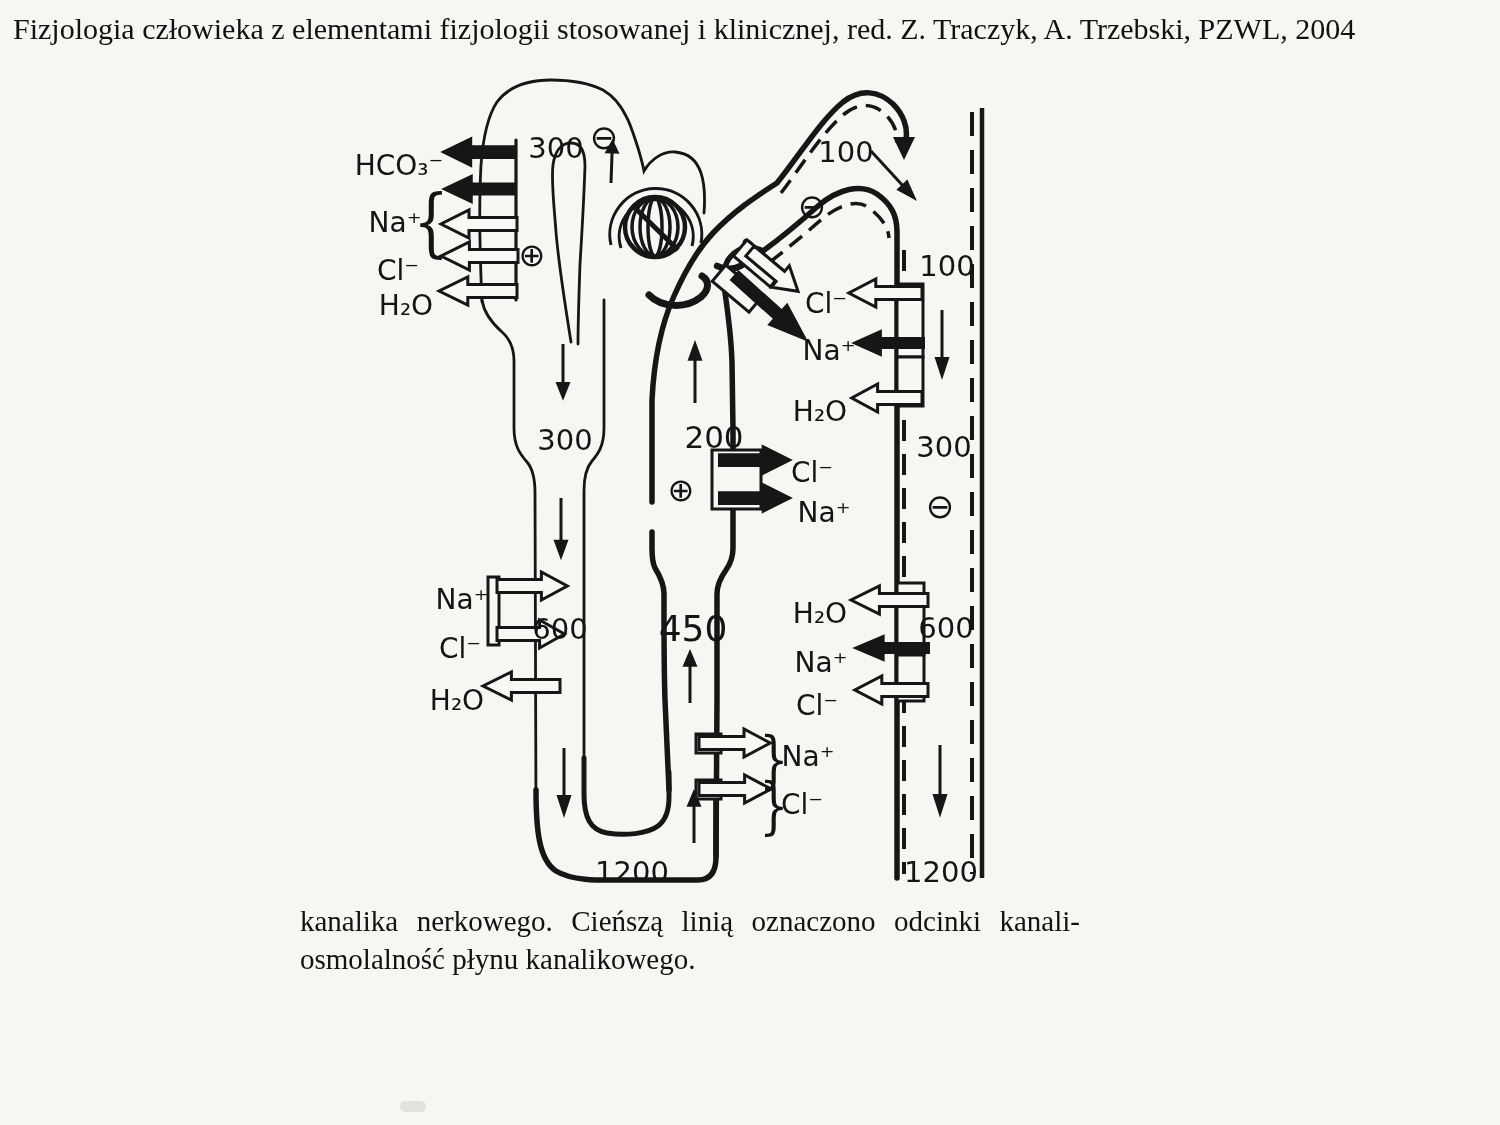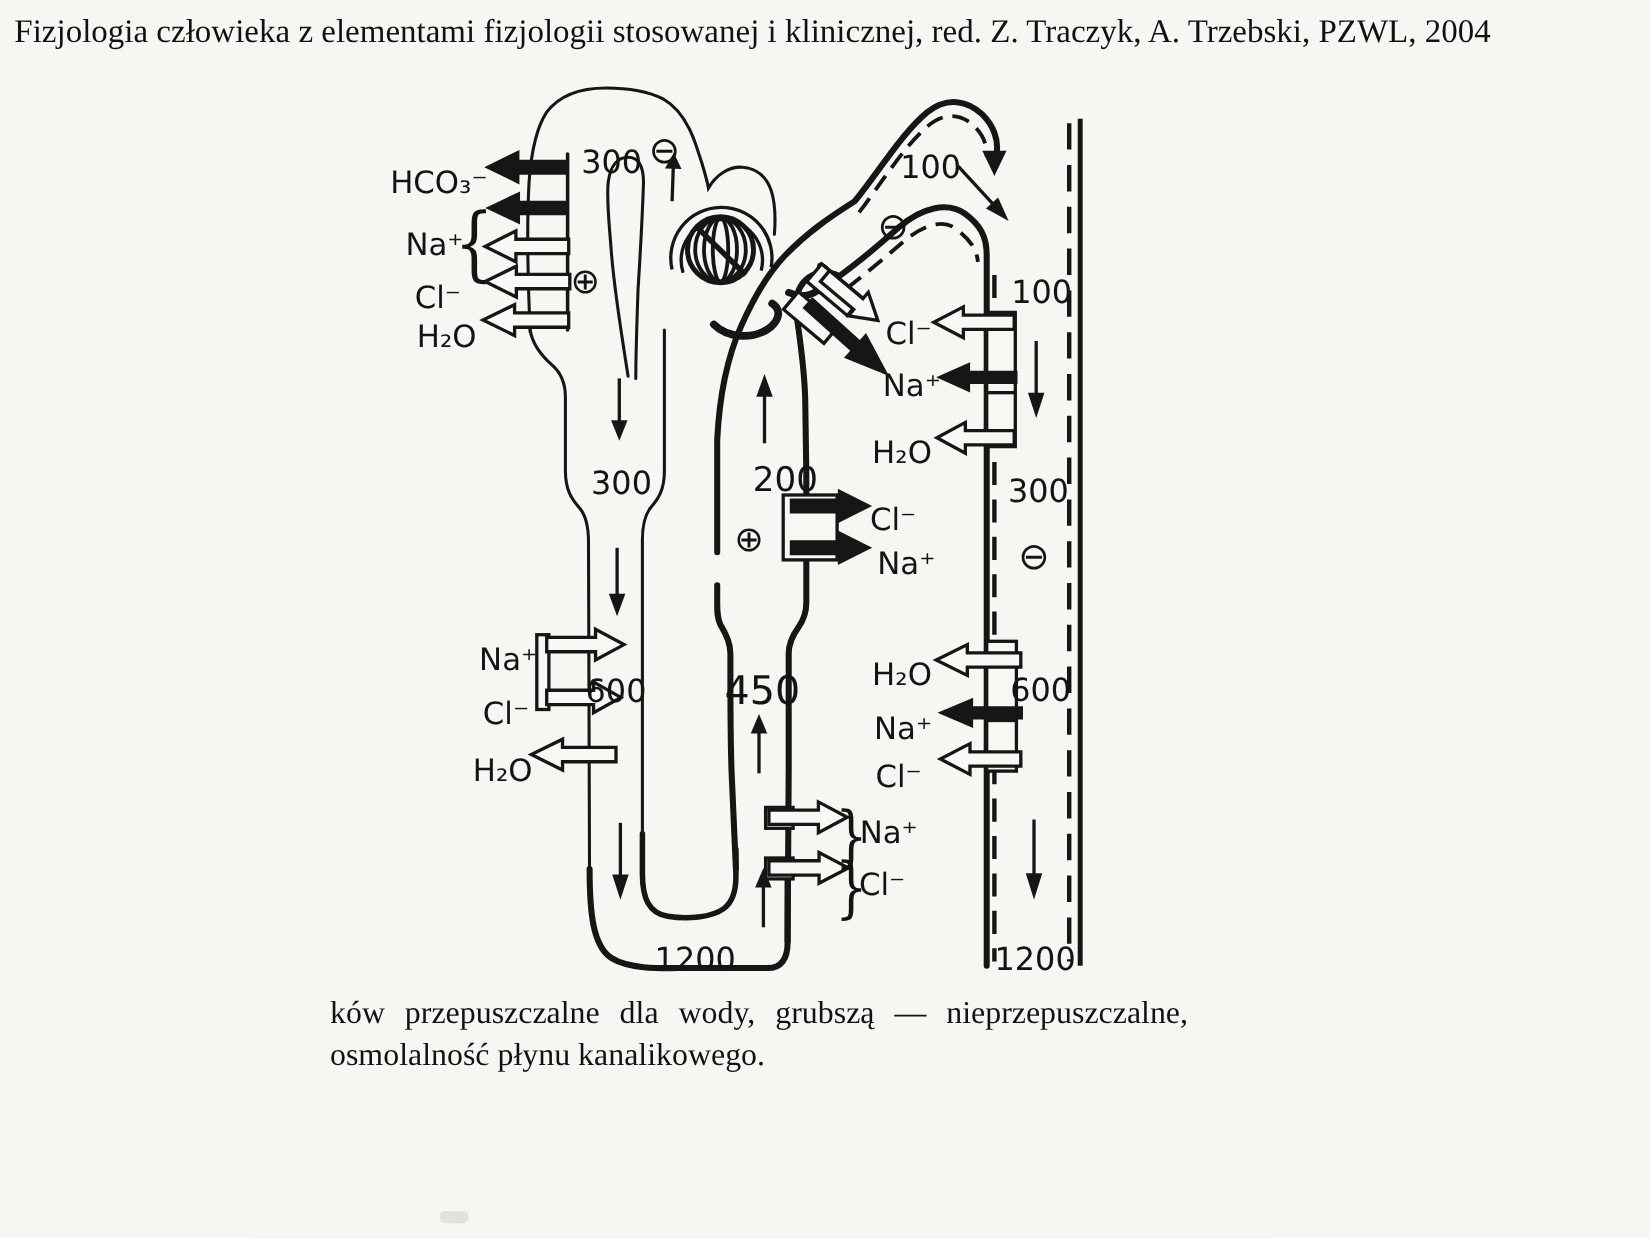--- a/index.html
+++ b/index.html
@@ -185,18 +185,18 @@
       <span class="dlabel" style="left: 944px; top: 431px; font-size: 29px;">300</span>
       <span class="dlabel sign" style="left: 940px; top: 490px; font-size: 34px;">⊖</span>
       <span class="dlabel" style="left: 820px; top: 598px; font-size: 28px;">H₂O</span>
       <span class="dlabel" style="left: 821px; top: 647px; font-size: 28px;">Na⁺</span>
       <span class="dlabel" style="left: 817px; top: 690px; font-size: 28px;">Cl⁻</span>
       <span class="dlabel" style="left: 946px; top: 612px; font-size: 29px;">600</span>
       <span class="dlabel" style="left: 941px; top: 856px; font-size: 29px;">1200</span>
     </div>
 
   <div class="caption">
-    <div class="cap-line">ków przepuszczalne dla wody, grubszą — nieprzepuszczalne,</div>
+    <div class="cap-line">kanalika nerkowego. Cieńszą linią oznaczono odcinki kanali-</div>
     <div class="cap-line last">osmolalność płynu kanalikowego.</div>
   </div>
 
   <div class="smudge"></div>
 </div>
 
 </body></html>

